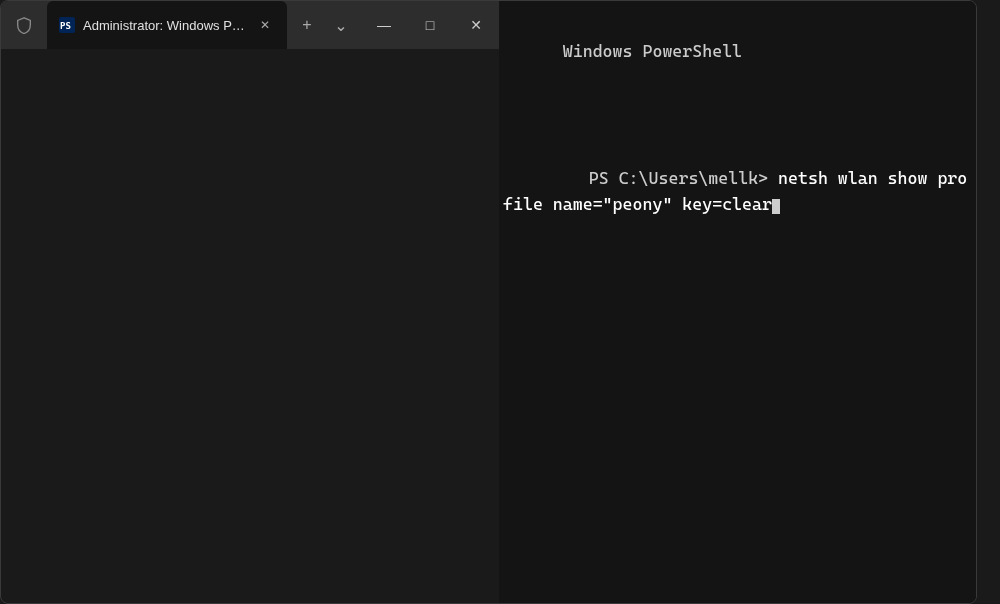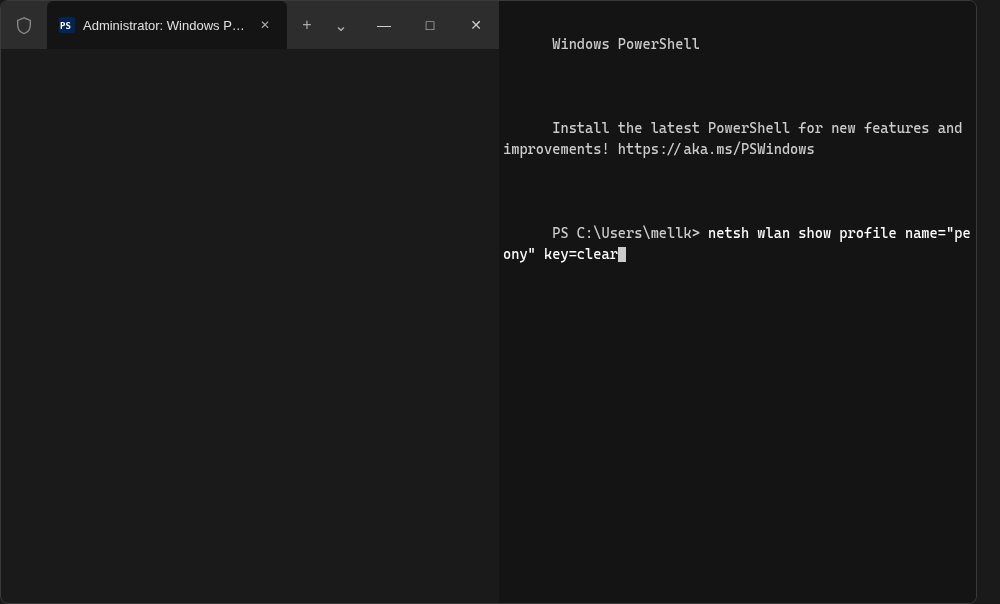--- a/index.html
+++ b/index.html
@@ -133,36 +133,37 @@
       color: #ccc;
       font-size: 14px;
     }
 
     .terminal-body {
       flex: 1;
       background: #141414;
       padding: 12px 4px;
       overflow: auto;
       font-family: 'Cascadia Code', 'Courier New', monospace;
-      font-size: 14px;
+      font-size: 17px;
       color: #cccccc;
       line-height: 1.5;
     }
 
     .terminal-line {
       white-space: pre-wrap;
       word-break: break-all;
     }
 
     .terminal-line.blank {
       height: 1.5em;
     }
 
     .prompt-text {
       color: #cccccc;
+      margin-left: 26px;
     }
 
     .command-text {
       color: #ffffff;
       font-weight: 500;
     }
 
     .cursor {
       display: inline-block;
       width: 8px;
@@ -211,21 +212,18 @@
       <div class="win-btn">□</div>
       <div class="win-btn win-btn-close">✕</div>
     </div>
   </div>
 
   <div class="terminal-body">
     <div class="terminal-line">
       <span>Windows PowerShell</span>
     </div>
     <div class="terminal-line blank"></div>
-    <div class="terminal-line">
-      <span>Install the latest PowerShell for new features and improvements! https://aka.ms/PSWindows</span>
-    </div>
     <div class="terminal-line blank"></div>
     <div class="terminal-line">
       <span class="prompt-text">PS C:\Users\mellk&gt; </span><span class="command-text">netsh wlan show profile name="peony" key=clear</span><span class="cursor"></span>
     </div>
   </div>
 </div>
 
 </body></html>

